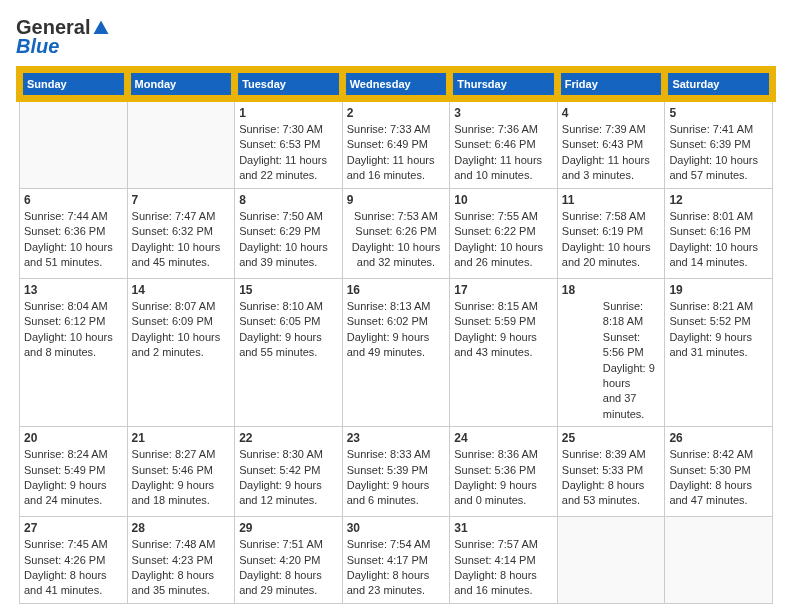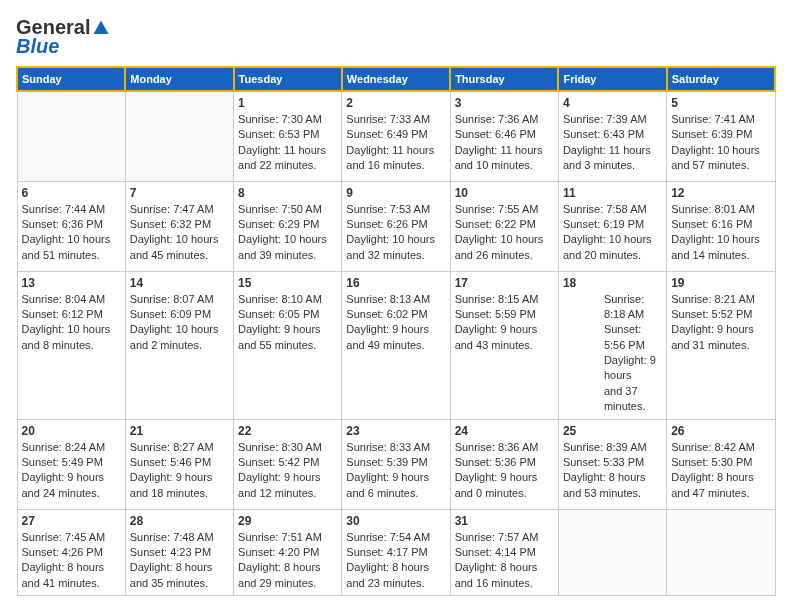--- a/index.html
+++ b/index.html
@@ -52,21 +52,21 @@
       border-collapse: collapse;
       font-size: 10px;
     }
     .calendar th {
       background-color: #1565c0;
       color: #fff;
       padding: 5px 4px;
       text-align: left;
       font-size: 11px;
       font-weight: bold;
-      border: 2px solid #eab308;
+      border: 7px solid #eab308;
     }
     .calendar td {
       border: 1px solid #ccc;
       vertical-align: top;
       padding: 4px;
       height: 90px;
       width: calc(100% / 7);
       background: #fff;
     }
     .calendar td.empty {
@@ -173,21 +173,21 @@
         </td>
         <td>
           <span class="day-number">8</span>
           <div class="day-info" style="white-space: pre-line;">Sunrise: 7:50 AM
 Sunset: 6:29 PM
 Daylight: 10 hours
 and 39 minutes.</div>
         </td>
         <td>
           <span class="day-number">9</span>
-          <div class="day-info" style="white-space: pre-line;">Sunrise: 7:53 AM
+          <div class="day-info" style="white-space: pre-line; text-align: center;">Sunrise: 7:53 AM
 Sunset: 6:26 PM
 Daylight: 10 hours
 and 32 minutes.</div>
         </td>
         <td>
           <span class="day-number">10</span>
           <div class="day-info" style="white-space: pre-line;">Sunrise: 7:55 AM
 Sunset: 6:22 PM
 Daylight: 10 hours
 and 26 minutes.</div>

